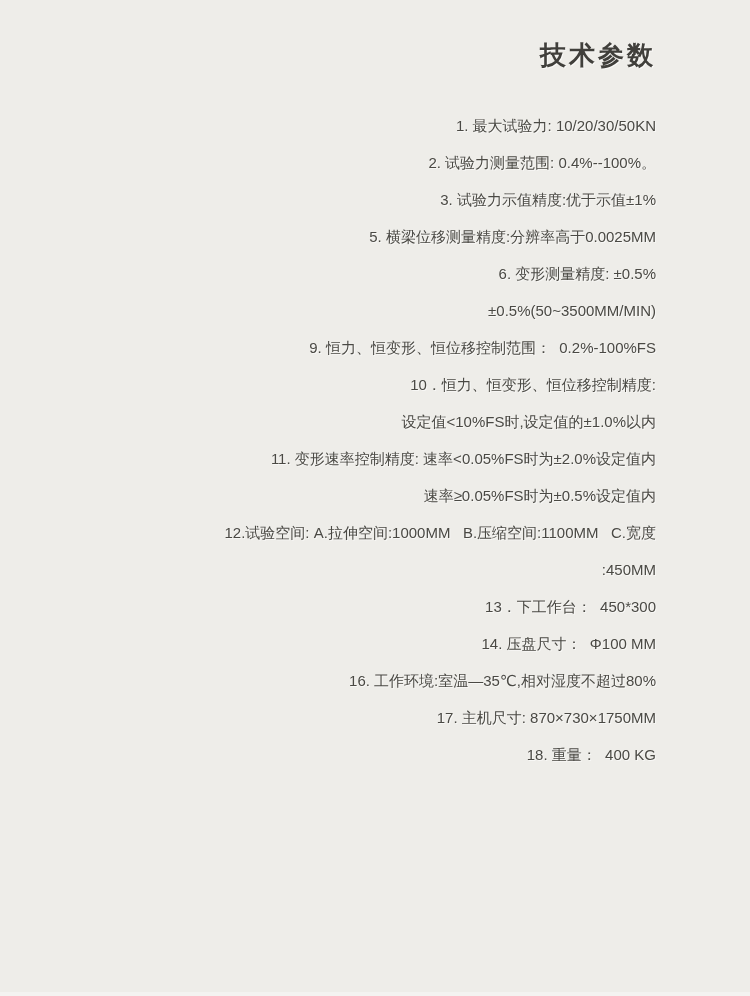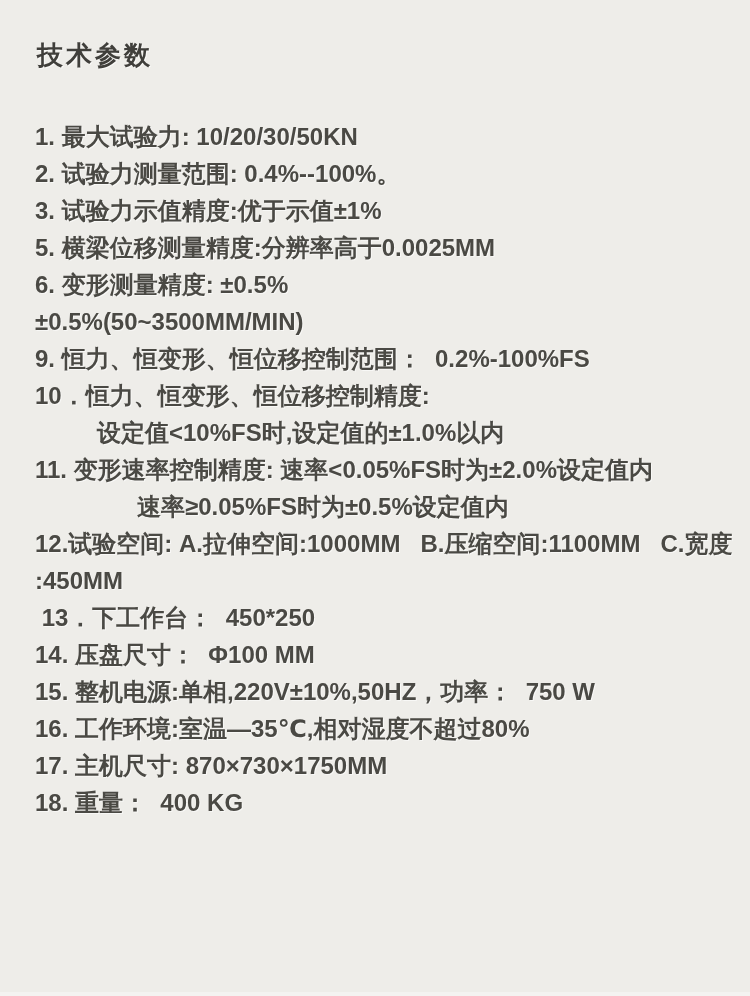--- a/index.html
+++ b/index.html
@@ -11,34 +11,35 @@
     font-family: "Liberation Sans", "DejaVu Sans", sans-serif;
     position: relative;
     overflow: hidden;
   }
   .sheet {
     position: absolute;
     top: 0; left: 0;
     width: 670px;
     height: 996px;
     padding: 40px 14px 0 35px;
+    text-align: right;
   }
   .section-title {
     margin: 0 0 0 2px;
     font-size: 26px;
     line-height: 30px;
     font-weight: 700;
     letter-spacing: 3px;
     color: #403f3b;
     text-shadow: 1px 1px 0 rgba(255,255,255,0.65);
   }
   .spec-list {
-    margin-top: 48px;
-    font-size: 24px;
-    font-weight: 700;
+    margin-top: 37px;
+    font-size: 15px;
+    font-weight: 400;
     color: #4a4944;
   }
   .spec-line {
     line-height: 37px;
     white-space: pre;
     text-shadow: 1px 1px 0 rgba(255,255,255,0.6);
   }
   .indent-0 { padding-left: 0; }
   .indent-1 { padding-left: 62px; }
   .indent-2 { padding-left: 102px; }
@@ -62,22 +63,21 @@
       <div class="spec-line indent-0">5. 横梁位移测量精度:分辨率高于0.0025MM</div>
       <div class="spec-line indent-0">6. 变形测量精度: ±0.5%</div>
       <div class="spec-line indent-0">±0.5%(50~3500MM/MIN)</div>
       <div class="spec-line indent-0">9. 恒力、恒变形、恒位移控制范围：  0.2%-100%FS</div>
       <div class="spec-line indent-0">10．恒力、恒变形、恒位移控制精度:</div>
       <div class="spec-line indent-1">设定值&lt;10%FS时,设定值的±1.0%以内</div>
       <div class="spec-line indent-0">11. 变形速率控制精度: 速率&lt;0.05%FS时为±2.0%设定值内</div>
       <div class="spec-line indent-2">速率≥0.05%FS时为±0.5%设定值内</div>
       <div class="spec-line indent-0">12.试验空间: A.拉伸空间:1000MM   B.压缩空间:1100MM   C.宽度</div>
       <div class="spec-line indent-0">:450MM</div>
-      <div class="spec-line indent-0"> 13．下工作台：  450*250</div>
+      <div class="spec-line indent-0"> 13．下工作台：  450*300</div>
       <div class="spec-line indent-0">14. 压盘尺寸：  Φ100 MM</div>
-      <div class="spec-line indent-0">15. 整机电源:单相,220V±10%,50HZ，功率：  750 W</div>
       <div class="spec-line indent-0">16. 工作环境:室温—35℃,相对湿度不超过80%</div>
       <div class="spec-line indent-0">17. 主机尺寸: 870×730×1750MM</div>
       <div class="spec-line indent-0">18. 重量：  400 KG</div>
     </div>
 </main>
 
 <div class="bottom-strip"></div>
 
 </body></html>

